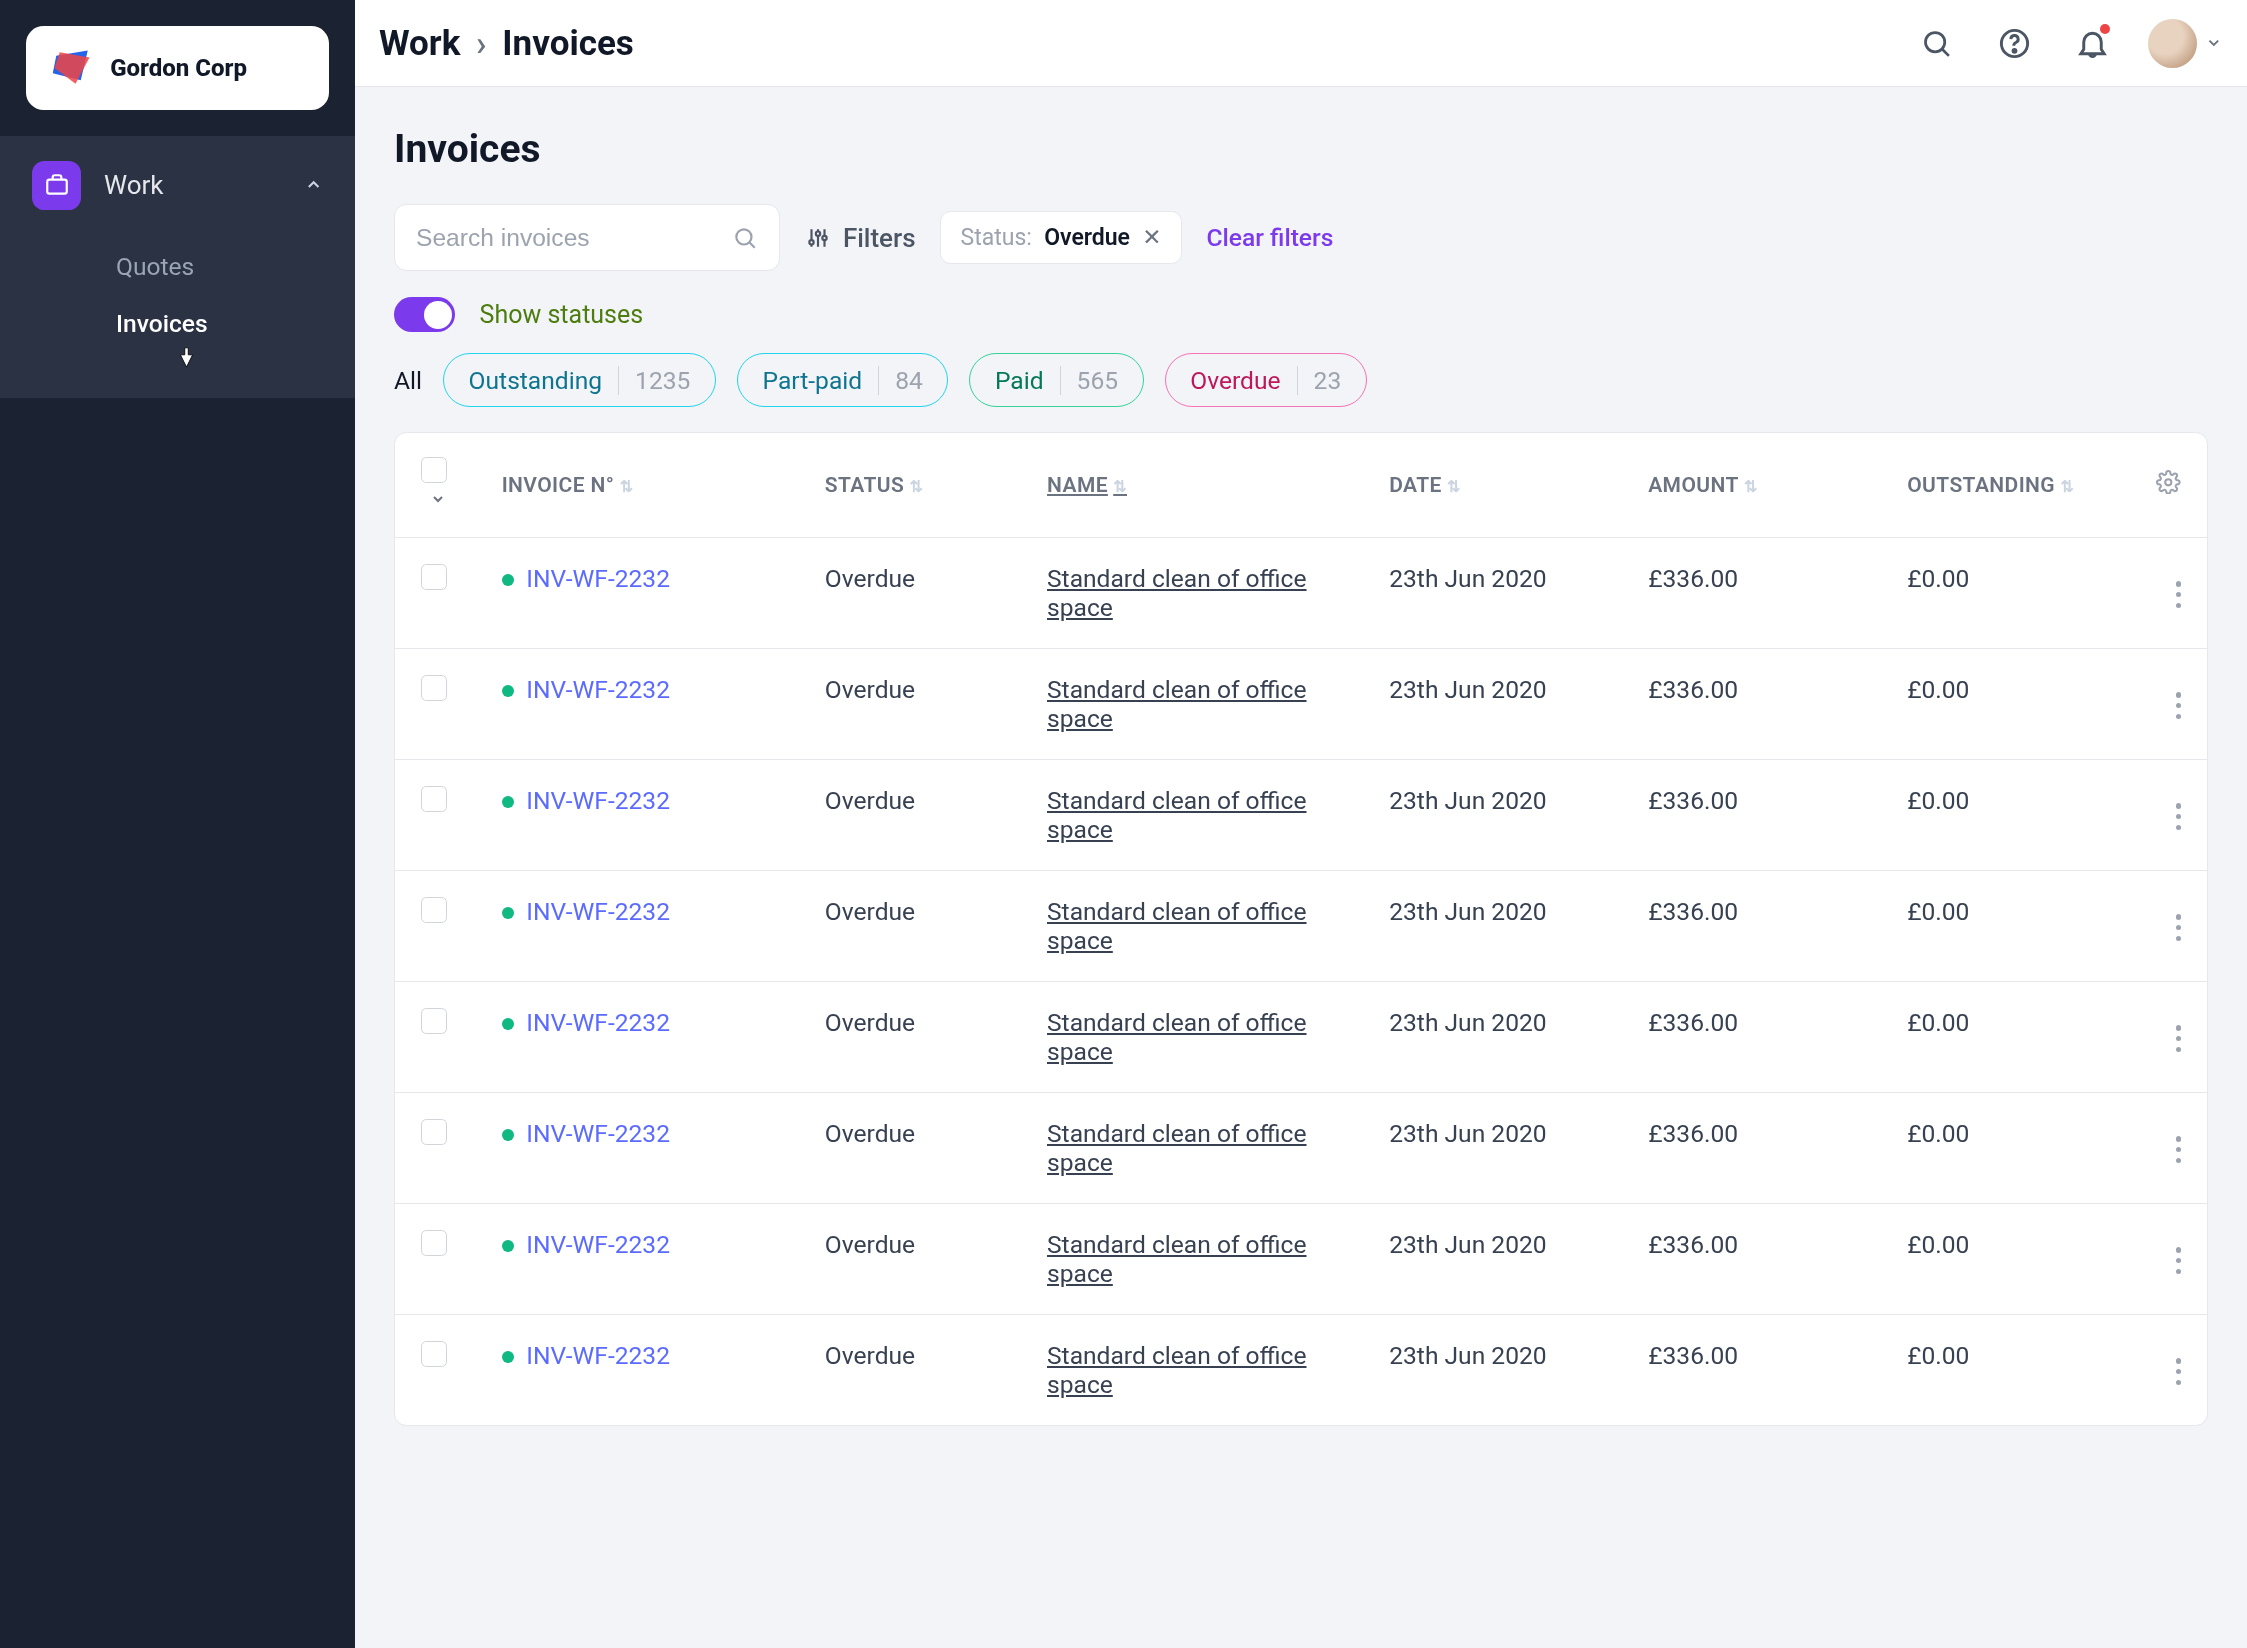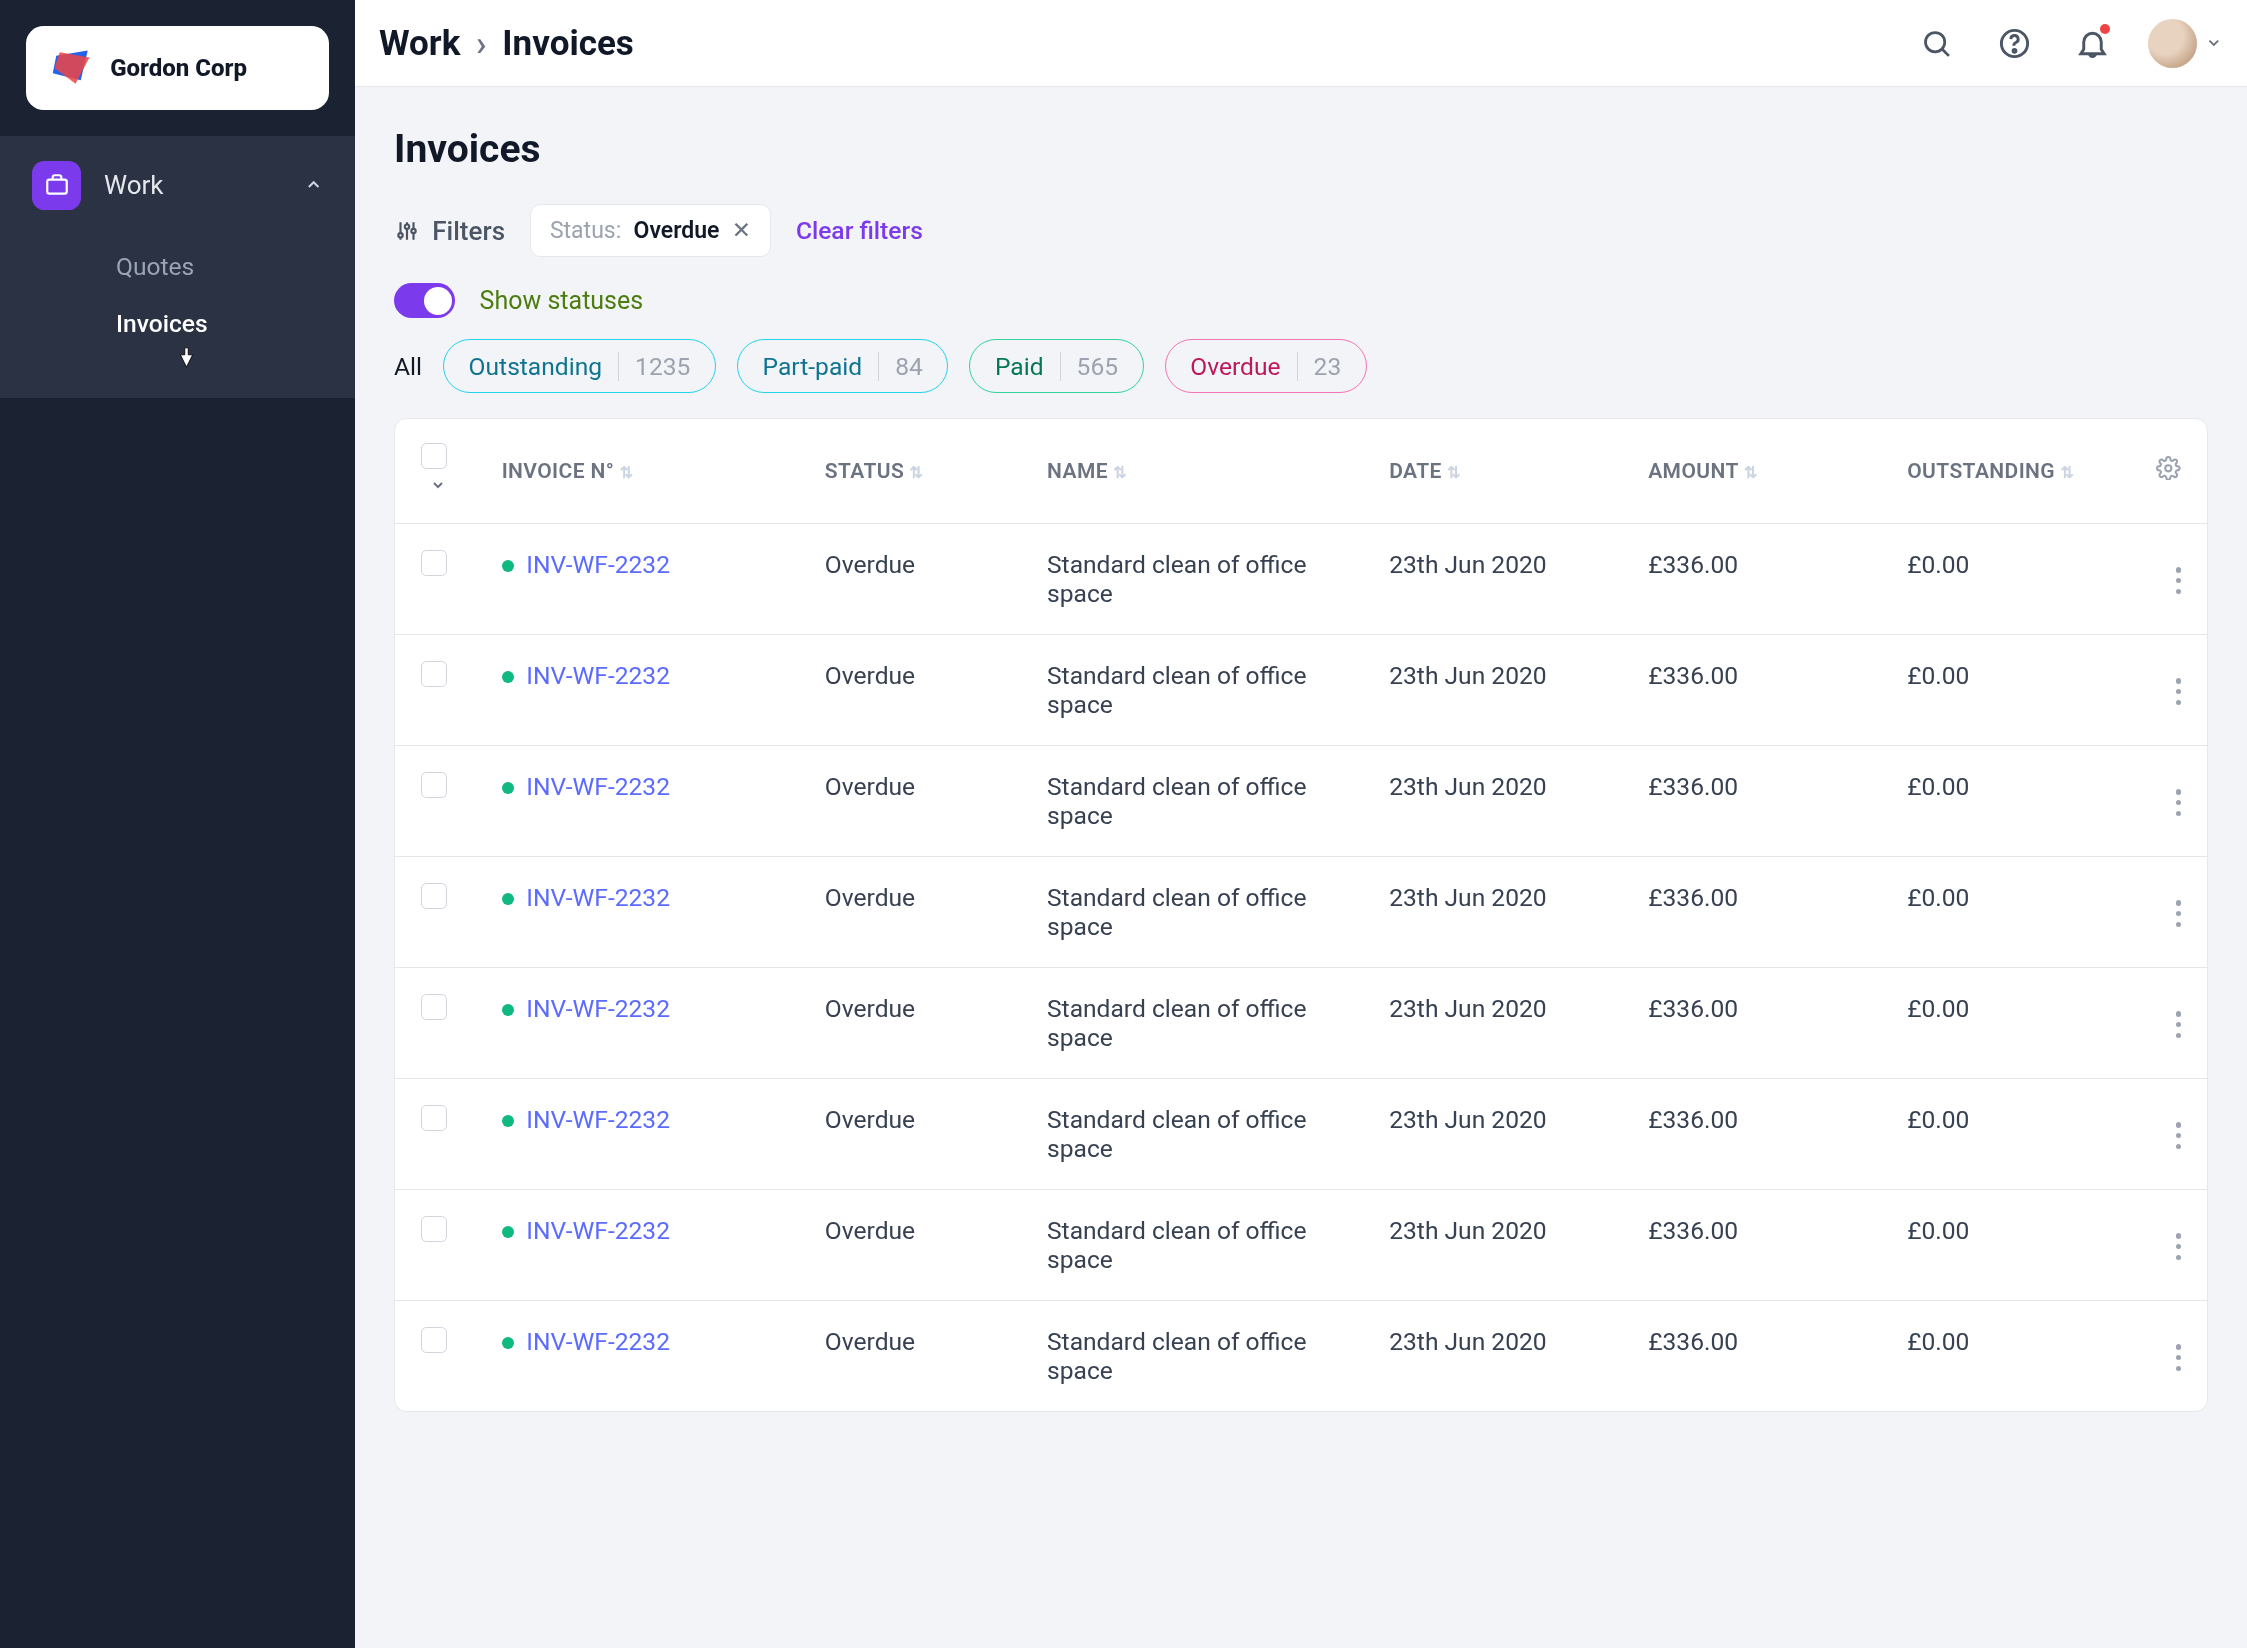--- a/index.html
+++ b/index.html
@@ -75,21 +75,21 @@
   thead th{text-align:left;font-size:21px;font-weight:600;color:#6b7280;letter-spacing:0.4px;padding:24.6px 14px;border-bottom:1.8px solid var(--line);text-transform:uppercase;}
   tbody td{padding:26px 14px;border-bottom:1.8px solid var(--line);font-size:24.6px;color:#374151;vertical-align:top;}
   tbody tr:last-child td{border-bottom:none;}
   .dot{display:inline-block;width:12.3px;height:12.3px;border-radius:50%;background:var(--green);vertical-align:middle;margin-right:12.3px;}
   .inv-link{color:var(--blue-link);}
   .chk{width:26px;height:26px;border:1.8px solid #d1d5db;border-radius:5.3px;display:inline-block;}
   .sort{color:#cbd5e1;font-size:16px;margin-left:5.3px;}
   th.first,td.first{width:88px;padding-left:26px;}
   th.invno,td.invno{width:307px;}
   th.status-col,td.status-col{width:211px;}
-  th.name-col,td.name-col{width:325px;}
+  th.name-col,td.name-col{width:325px;text-decoration:underline;}
   th.date-col,td.date-col{width:246px;}
   th.amt-col,td.amt-col{width:246px;}
   th.out-col,td.out-col{width:228px;}
   th.act-col,td.act-col{width:70px;text-align:right;padding-right:26px;}
   .kebab{color:#9ca3af;font-size:24.6px;line-height:8.8px;display:inline-flex;flex-direction:column;gap:5.3px;}
   .kebab span{width:5.3px;height:5.3px;border-radius:50%;background:#9ca3af;}
   .gear{color:#9ca3af;}
   .drop{margin-left:8.8px;color:#6b7280;}
 </style>
 </head>
@@ -165,20 +165,27 @@
             <path d="M6 9l6 6 6-6"></path>
           </svg>
       </div>
     </div>
   </div>
 
   <div class="content">
     <h1 class="page-title">Invoices</h1>
 
     <div class="toolbar">
+      <div class="search">
+        <input placeholder="Search invoices" style="">
+        <svg width="26" height="26" viewBox="0 0 24 24" fill="none" stroke="#9ca3af" stroke-width="2">
+            <circle cx="11" cy="11" r="7"></circle>
+            <path d="M21 21l-5-5"></path>
+          </svg>
+      </div>
       <div class="filters-btn">
         <svg width="26" height="26" viewBox="0 0 24 24" fill="none" stroke="currentColor" stroke-width="2">
             <path d="M6 4v10M6 18v2M12 4v2M12 10v10M18 4v6M18 14v6"></path>
             <circle cx="6" cy="16" r="2"></circle>
             <circle cx="12" cy="8" r="2"></circle>
             <circle cx="18" cy="12" r="2"></circle>
           </svg>
         <span>Filters</span>
       </div>
       <div class="chip">

